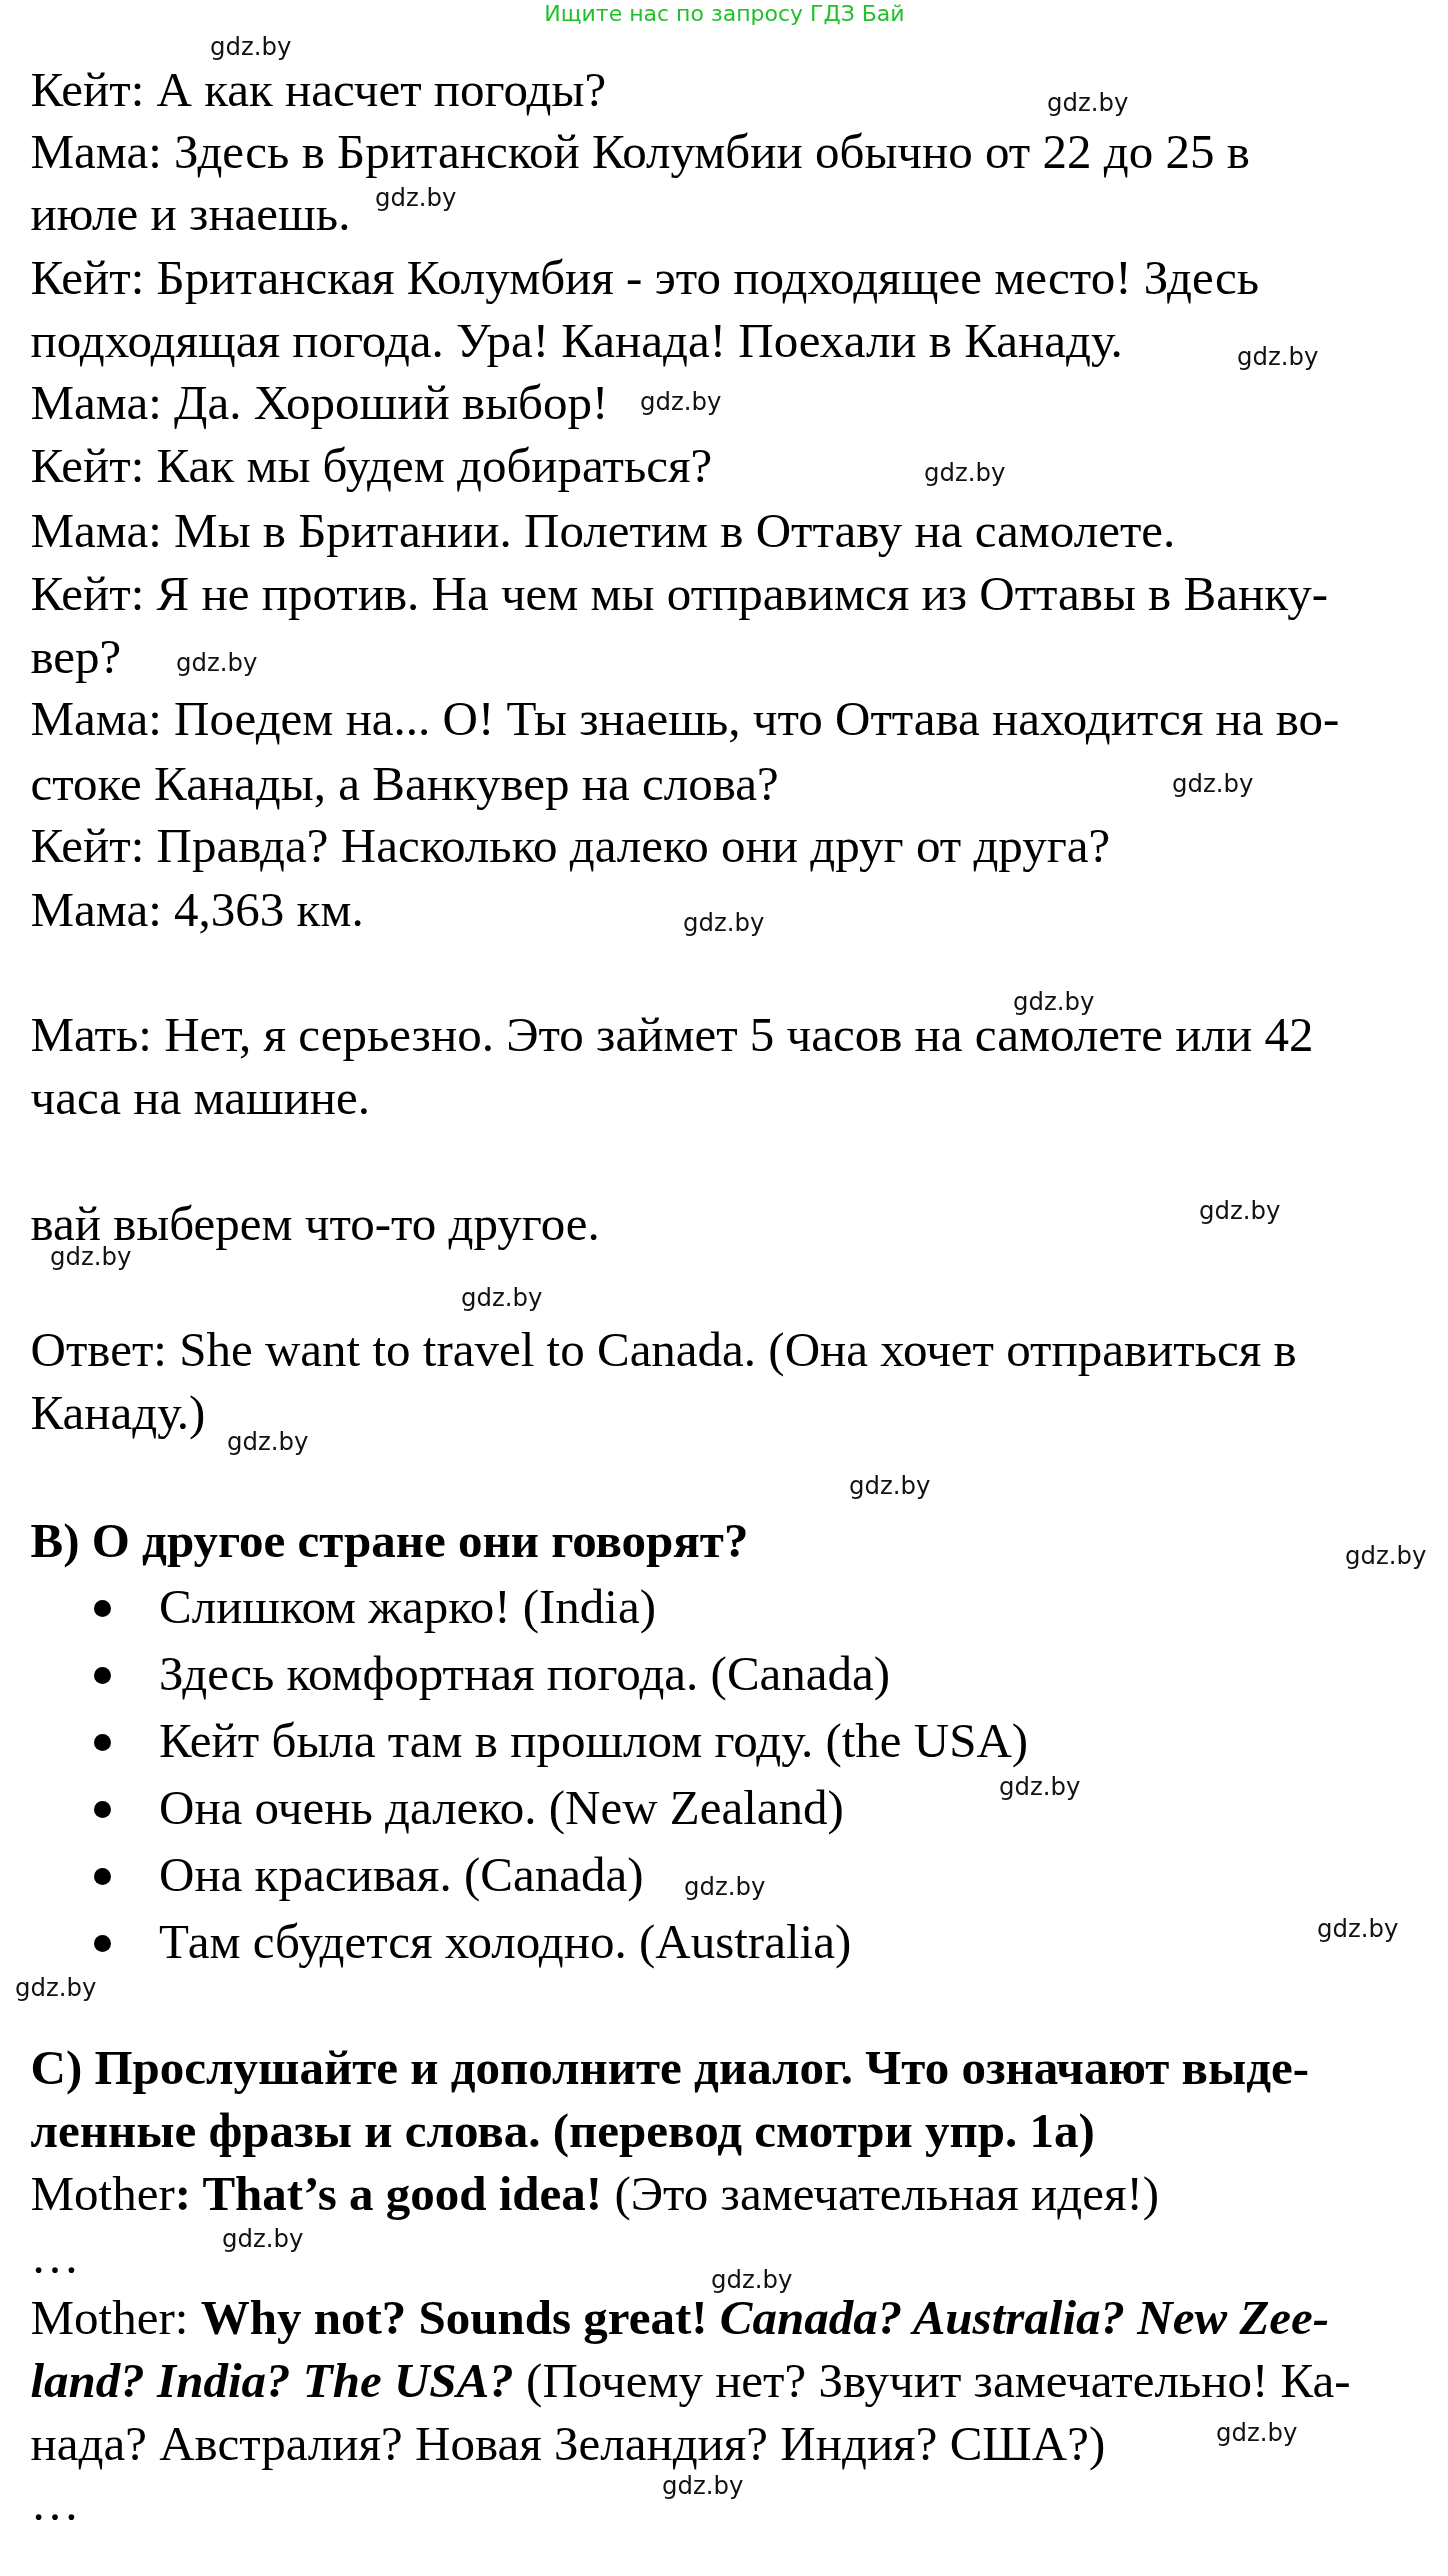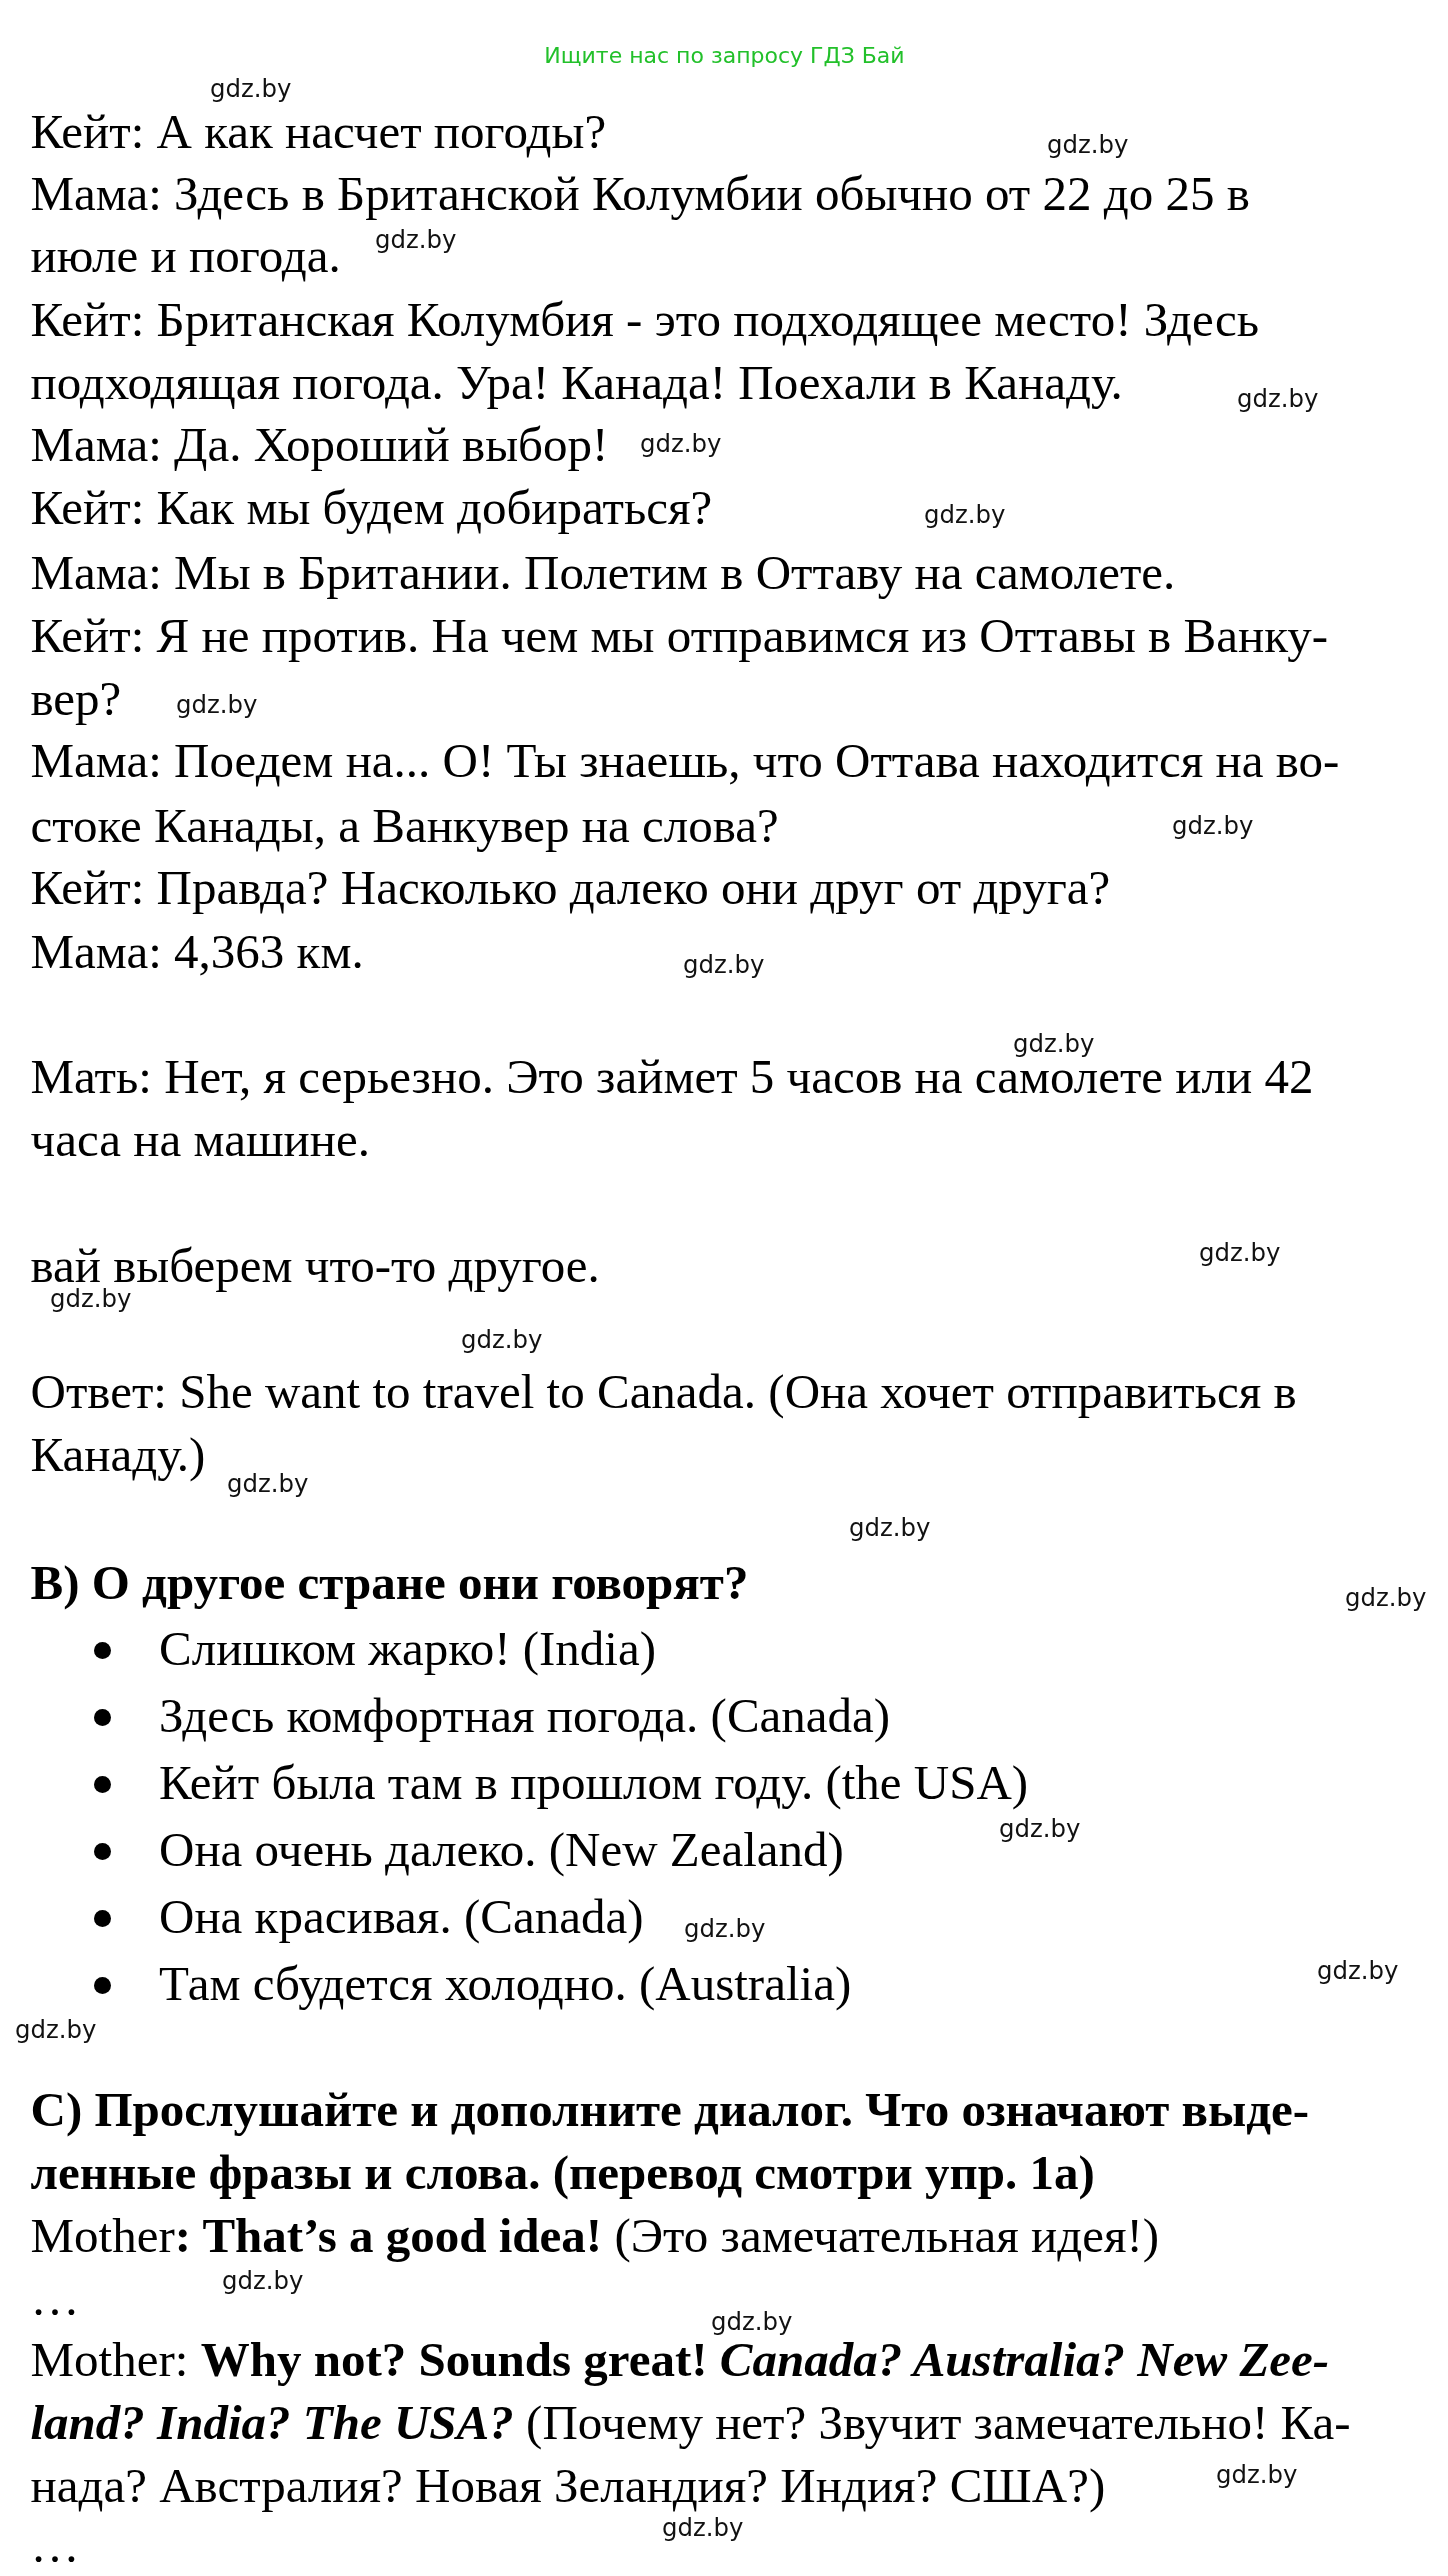--- a/index.html
+++ b/index.html
@@ -1,17 +1,17 @@
 <!DOCTYPE html>
 <html style="font-size:14px"><head>
 <meta charset="utf-8">
 <style>
   html, body { margin:0; padding:0; background:#ffffff; }
   body { width:1449px; height:2576px; position:relative; overflow:hidden; }
-  .page { position:absolute; left:0; top:0; width:1449px; height:1860px;margin-top:42px; }
+  .page { position:absolute; left:0; top:0; width:1449px; height:1860px; }
   .top-banner { position:absolute; left:0; width:1449px; top:0; height:30px; text-align:center;
     font-family:"DejaVu Sans", sans-serif; font-size:22px; line-height:28px; color:#22c02a; }
   .footer { position:absolute; left:0; width:1449px; top:2540px; height:31px; text-align:center;
     font-family:"DejaVu Sans", sans-serif; font-size:22.6px; line-height:31px; color:#4a1680; }
   .line { position:absolute; left:30.5px; white-space:nowrap;
     font-family:"Liberation Serif", serif; font-size:49px; line-height:56px; color:#000; height:56px; }
   .b { font-weight:bold; }
   .bi { font-weight:bold; font-style:italic; }
   .bullet-row { position:absolute; left:0; white-space:nowrap; height:56px;
     font-family:"Liberation Serif", serif; font-size:49px; line-height:56px; color:#000; }
@@ -22,21 +22,21 @@
 </style>
 </head>
 <body>
 
 <div class="page">
 
   <div class="top-banner">Ищите нас по запросу ГДЗ Бай</div>
 
   <div class="line" style="top:62px">Кейт: А как насчет погоды?</div>
   <div class="line" style="top:124px">Мама: Здесь в Британской Колумбии обычно от 22 до 25 в</div>
-  <div class="line" style="top:186px">июле и погода.</div>
+  <div class="line" style="top:186px">июле и знаешь.</div>
   <div class="line" style="top:250px">Кейт: Британская Колумбия - это подходящее место!  Здесь</div>
   <div class="line" style="top:313px">подходящая погода.  Ура!  Канада!  Поехали в Канаду.</div>
   <div class="line" style="top:375px">Мама: Да. Хороший выбор!</div>
   <div class="line" style="top:438px">Кейт: Как мы будем добираться?</div>
   <div class="line" style="top:503px">Мама: Мы в Британии. Полетим в Оттаву на самолете.</div>
   <div class="line" style="top:566px">Кейт: Я не против. На чем мы отправимся из Оттавы в Ванку-</div>
   <div class="line" style="top:629px">вер?</div>
   <div class="line" style="top:691px">Мама: Поедем на... О!  Ты знаешь, что Оттава находится на во-</div>
   <div class="line" style="top:756px">стоке Канады, а Ванкувер на слова?</div>
   <div class="line" style="top:818px">Кейт: Правда?  Насколько далеко они друг от друга?</div>

